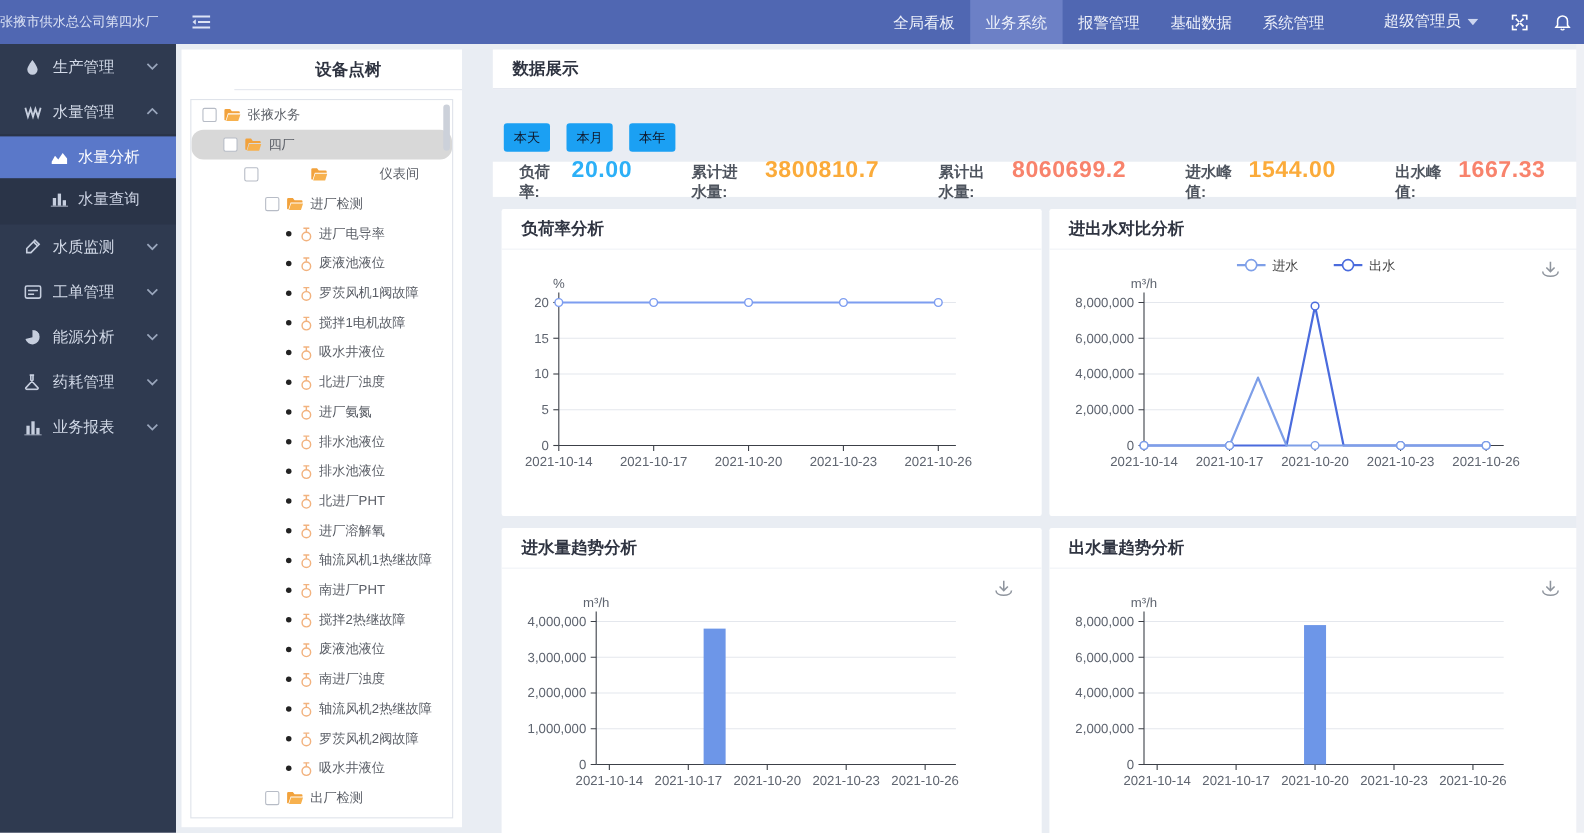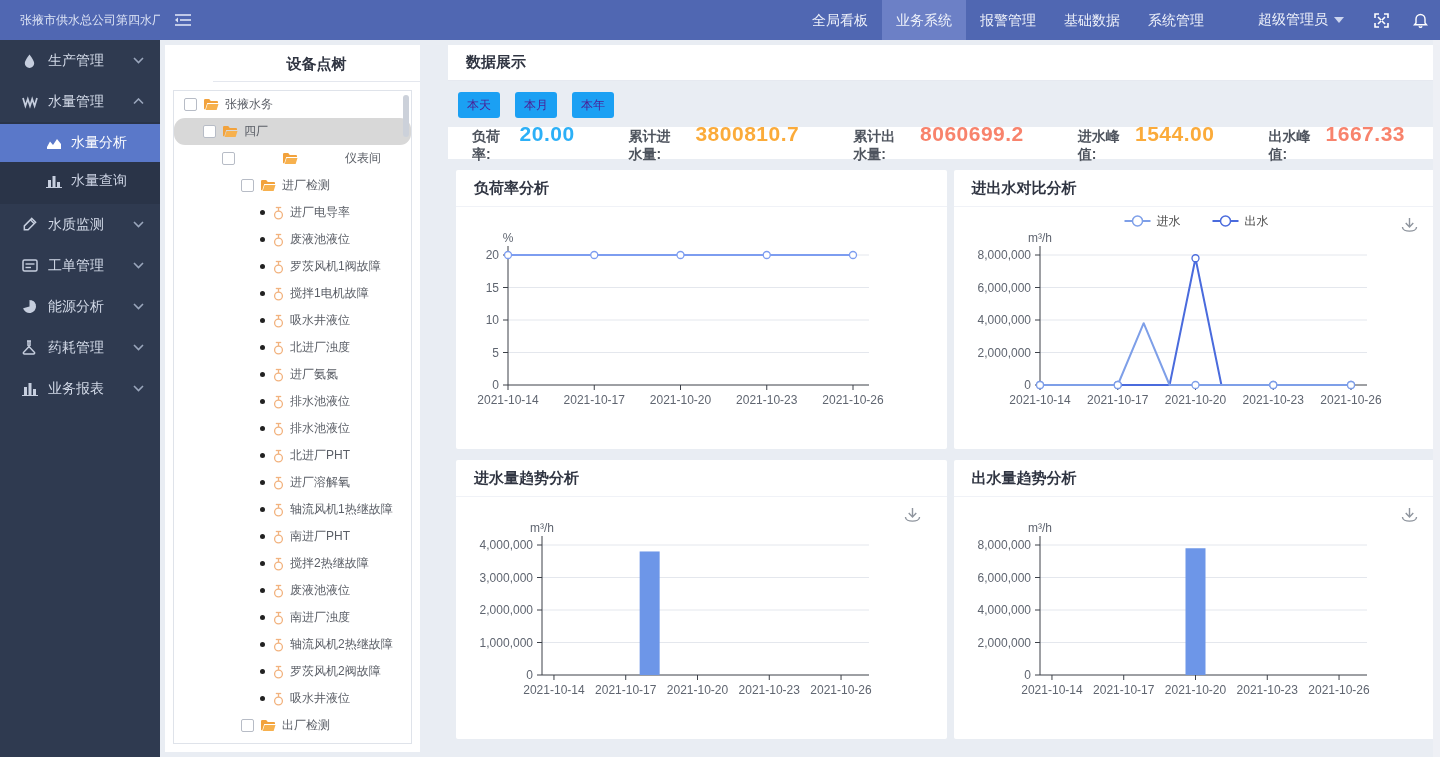--- a/index.html
+++ b/index.html
@@ -2,21 +2,21 @@
 <html><head>
 <meta charset="utf-8">
 <style>
   * { margin:0; padding:0; box-sizing:border-box; }
   html,body { width:1440px; height:757px; overflow:hidden;
     font-family:"Liberation Sans","DejaVu Sans",sans-serif; background:#e9edf3; }
 
   
   .navbar { position:absolute; left:0; top:0; width:1440px; height:40px;
     background:#5067b2; display:flex; align-items:center; color:#eef1fa; z-index:5; }
-  .nav-title { width:160px; padding-left:20px; font-size:12px; color:#dce3f5; white-space:nowrap; overflow:hidden; }
+  .nav-title { width:160px; font-size:12px; color:#dce3f5; white-space:nowrap; overflow:hidden; }
   .collapse-btn { margin-left:14px; display:inline-flex; cursor:pointer; }
   .nav-spacer { flex:1; }
   .nav-menu { display:flex; height:40px; }
   .nav-item { padding:0 14px; line-height:40px; font-size:14px; cursor:pointer;text-align:right; }
   .nav-item.active { background:#6c80c6; }
   .nav-user { display:flex; align-items:center; gap:6px; margin:0 18px 0 40px; font-size:14px; cursor:pointer; }
   .nav-icon { margin:0 12px; display:inline-flex; cursor:pointer; }
 
   
   .sidebar { position:absolute; left:0; top:40px; width:160px; height:717px; background:#2f3a50; }
@@ -43,22 +43,22 @@
   .tree-row .txt { margin-left:6px; }
   .tree-row .dot { width:5px; height:5px; border-radius:50%; background:#222; margin-right:8px; flex:none; }
   .tree-scrollbar { position:absolute; right:2px; top:4px; width:6px; height:42px;
     background:#ccd1da; border-radius:3px; }
 
   
   .main { position:absolute; left:448px; top:45px; width:1011px; height:712px; }
   .main-header { height:36px; background:#fff; border-bottom:1px solid #e6e9f0;
     display:flex; align-items:center; padding-left:18px; font-size:15px; font-weight:bold; color:#2f3441; }
   .toolbar { margin:11px 0 0 10px; display:flex; gap:15px; }
-  .tbtn { background:#1ba0f3; color:#4c1d95; font-size:12px; border:none; border-radius:3px;
-    height:26px; padding:0 9px; cursor:pointer; font-family:inherit; }
+  .tbtn { background:#1ba0f3; color:#0f172a; font-size:12px; border:none; border-radius:3px;
+    height:26px; padding:0 9px; cursor:pointer; font-family:inherit;margin-top:20px; }
   .stats-bar { margin-top:9px; height:32px; background:#fff; display:flex; align-items:center;
     padding-left:24px; }
   .stat { display:flex; align-items:baseline; margin-right:54px; }
   .stat-label { font-size:14px; font-weight:bold; color:#4e545e; margin-right:14px; }
   .stat-value { font-size:21px; font-weight:bold; letter-spacing:.5px; }
   .charts-grid { margin:11px 15px 0 8px; display:grid; grid-template-columns:1fr 1fr;
     grid-auto-rows:279px; gap:11px 7px; }
   .card { background:#fff; border-radius:2px; overflow:hidden; }
   .card-title { padding:9px 18px 8px; font-size:15px; font-weight:bold; color:#2f3441;
     border-bottom:1px solid #f0f2f7; }

